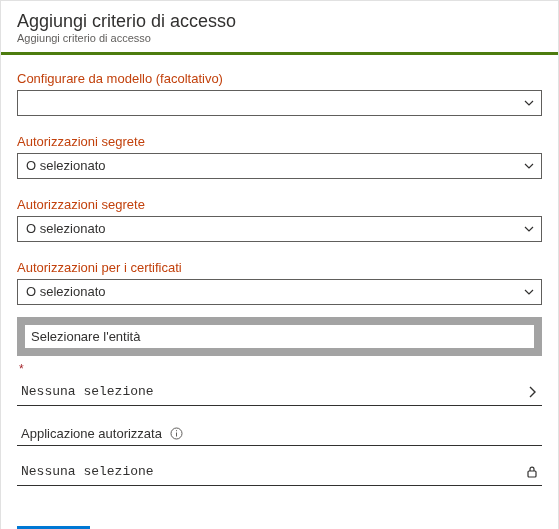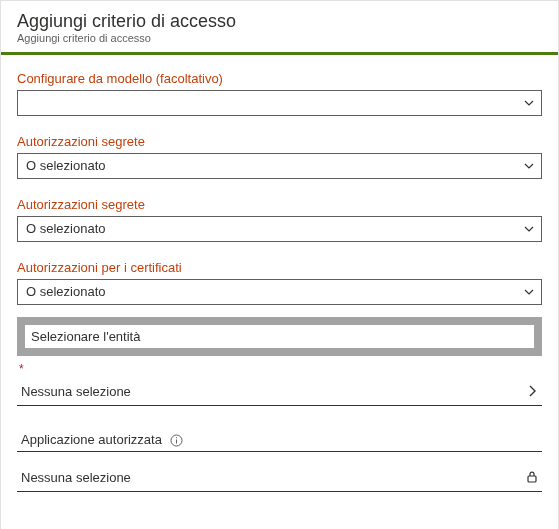--- a/index.html
+++ b/index.html
@@ -68,34 +68,35 @@
   }
   .required {
     color: #a4262c;
     font-size: 12px;
     padding: 4px 2px 0 2px;
   }
   .selector-row {
     border-bottom: 1px solid #323130;
     padding: 8px 4px 6px 4px;
     display: flex;
-    align-items: flex-start;
+    align-items: flex-end;
     justify-content: space-between;
-    margin-bottom: 24px;
+    margin-bottom: 18px;
+    font-family: Liberation Mono, monospace;
   }
   .selector-row.locked {
     border-bottom: 1px solid #323130;
   }
   .selector-text {
     font-size: 13px;
     color: #323130;
   }
   .inline-label {
     display: flex;
-    align-items: flex-end;
+    align-items: center;
     gap: 8px;
     border-bottom: 1px solid #323130;
     padding: 2px 4px 4px 4px;
     font-size: 13px;
   }
   .info-icon {
     display: inline-block;
     line-height: 1;
   }
   .add-btn {

